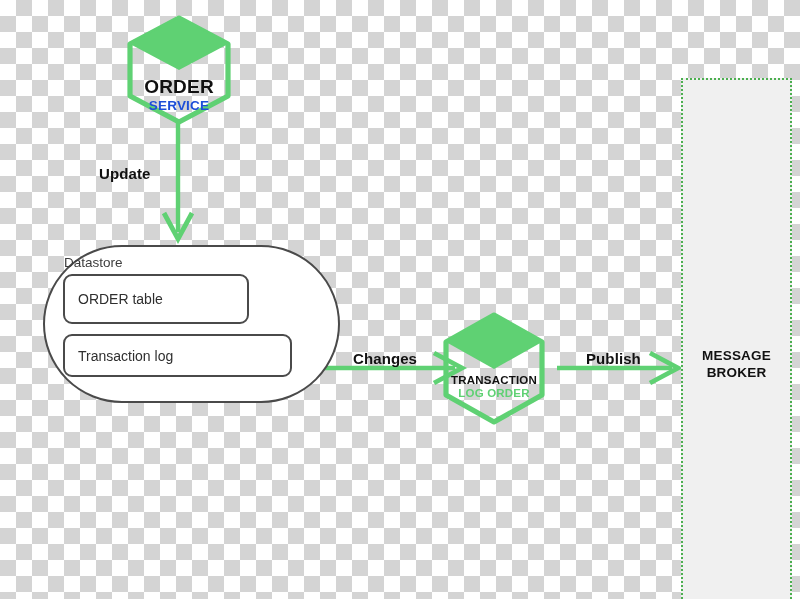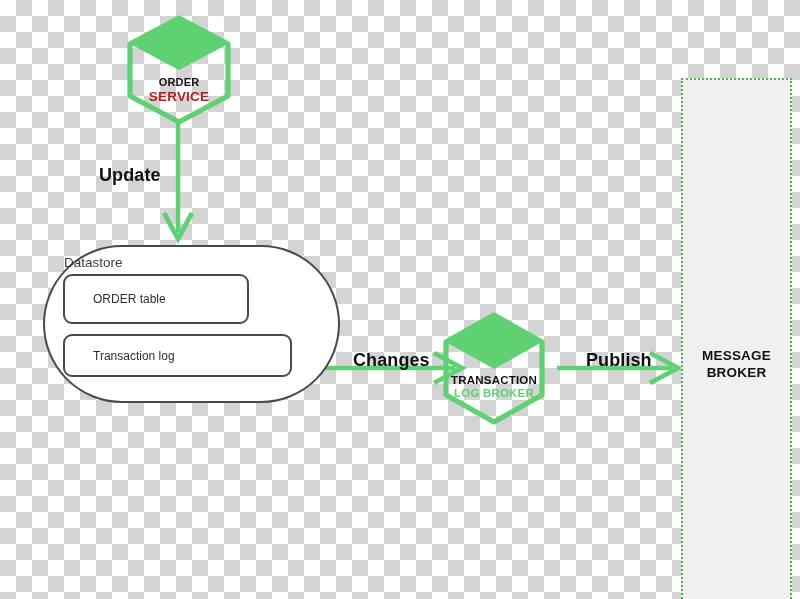--- a/index.html
+++ b/index.html
@@ -86,22 +86,22 @@
   .ds-box {
     position: absolute;
     box-sizing: border-box;
     background: #ffffff;
     border: 2.2px solid #4a4a4a;
     border-radius: 9px;
     display: flex;
     align-items: center;
   }
   .ds-box span {
-    padding-left: 28px;
-    font-size: 12px;
+    padding-left: 13px;
+    font-size: 14px;
     color: #2f2f2f;
     white-space: nowrap;
   }
   #ds-box-order {
     left: 20px;
     top: 29px;
     width: 186px;
     height: 50px;
   }
   #ds-box-txlog {
@@ -131,21 +131,21 @@
     font-size: 13.5px;
     color: #111111;
     line-height: 1.25;
     letter-spacing: 0.2px;
   }
 
   
   .edge-label {
     position: absolute;
     font-weight: bold;
-    font-size: 18px;
+    font-size: 15px;
     color: #111111;
     white-space: nowrap;
     letter-spacing: 0.1px;
   }
   #label-update { left: 99px; top: 165px; }
   #label-changes { left: 353px; top: 350px; }
   #label-publish { left: 586px; top: 350px; }
 
   #edges {
     position: absolute;
@@ -177,22 +177,22 @@
   </svg>
 
   <div class="hex" id="hex-order-service" style="left:123px; top:14px; width:112px; height:112px;">
     <svg width="112" height="112" viewBox="0 0 112 112">
 
       <polygon points="56,4 105,30 105,82 56,108 7,82 7,30" fill="none" stroke="#5fd173" stroke-width="5.2" stroke-linejoin="round"></polygon>
 
       <polygon points="56,4 105,30 56,56 7,30" fill="#5fd173"></polygon>
     </svg>
     <div class="hex-labels" style="top:62px;">
-      <span class="hex-title" style="font-size:11px;">ORDER</span>
-      <span class="hex-sub" style="font-size:13.5px; color:#b91c1c;">SERVICE</span>
+      <span class="hex-title" style="font-size:19px;">ORDER</span>
+      <span class="hex-sub" style="font-size:13.5px; color:#1d4ed8;">SERVICE</span>
     </div>
   </div>
 
   <div class="edge-label" id="label-update">Update</div>
 
   <div id="datastore-node">
     <div id="datastore-shell"></div>
     <div id="datastore-title">Datastore</div>
     <div class="ds-box" id="ds-box-order">
       <span>ORDER table</span>
@@ -204,21 +204,21 @@
 
   <div class="edge-label" id="label-changes">Changes</div>
 
   <div class="hex" id="hex-log-miner" style="left:439px; top:311px; width:110px; height:115px;">
     <svg width="110" height="115" viewBox="0 0 110 115">
       <polygon points="55,4 103,31 103,84 55,111 7,84 7,31" fill="none" stroke="#5fd173" stroke-width="5.2" stroke-linejoin="round"></polygon>
       <polygon points="55,4 103,31 55,58 7,31" fill="#5fd173"></polygon>
     </svg>
     <div class="hex-labels" style="top:63px;">
       <span class="hex-title" style="font-size:11.5px;">TRANSACTION</span>
-      <span class="hex-sub" style="font-size:11.5px; color:#5fd173;">LOG BROKER</span>
+      <span class="hex-sub" style="font-size:11.5px; color:#5fd173;">LOG ORDER</span>
     </div>
   </div>
 
   <div class="edge-label" id="label-publish">Publish</div>
 
   <div id="broker-node">
     <div id="broker-label">
       <div>MESSAGE</div>
       <div>BROKER</div>
     </div>

